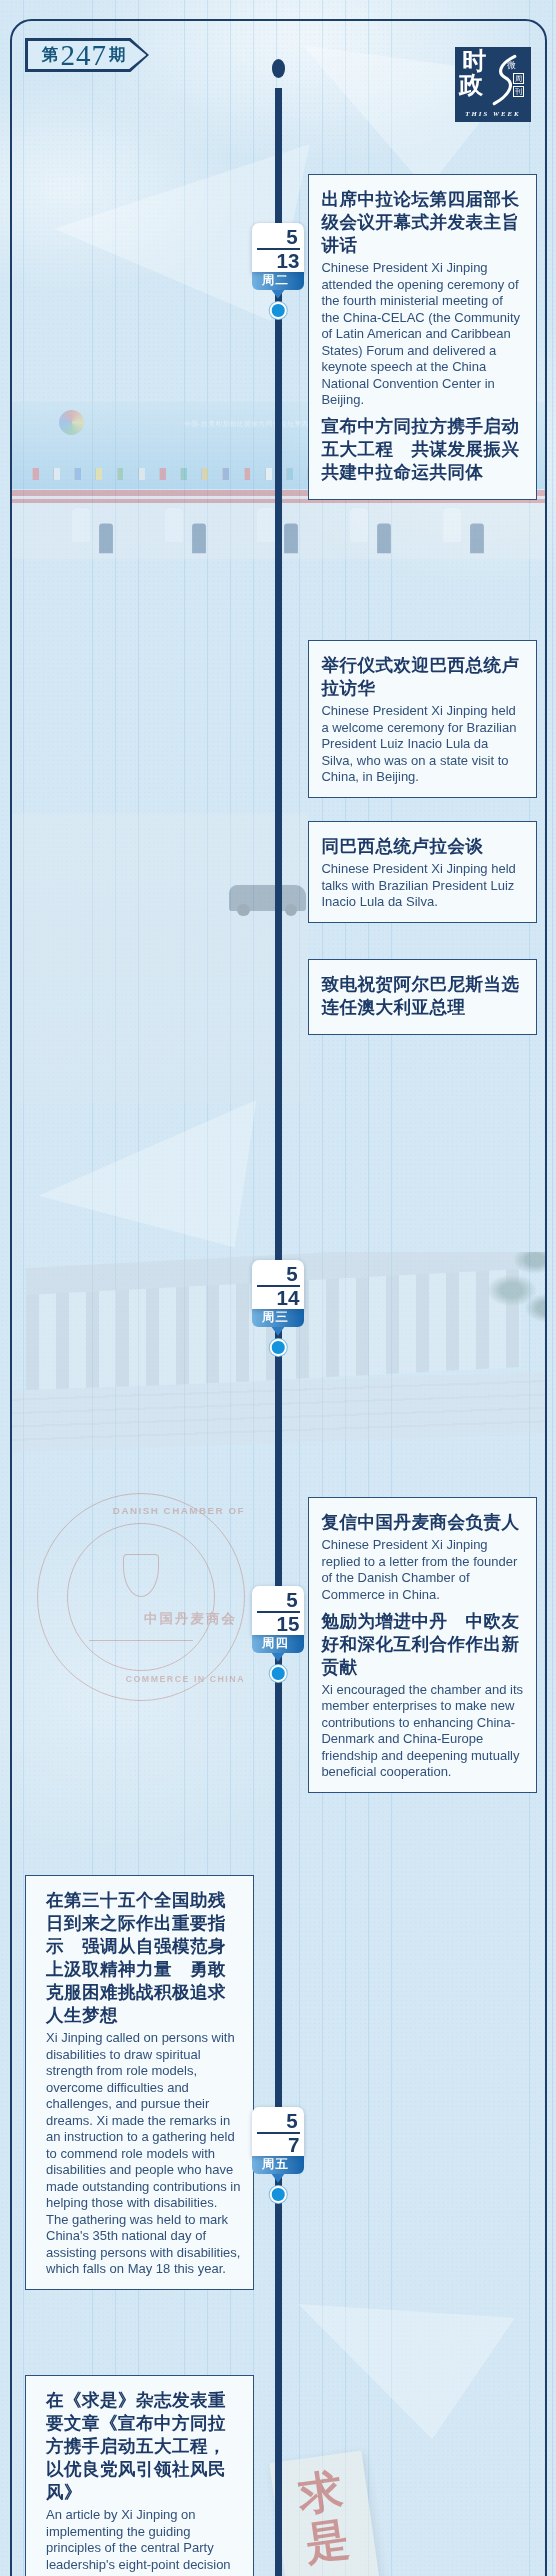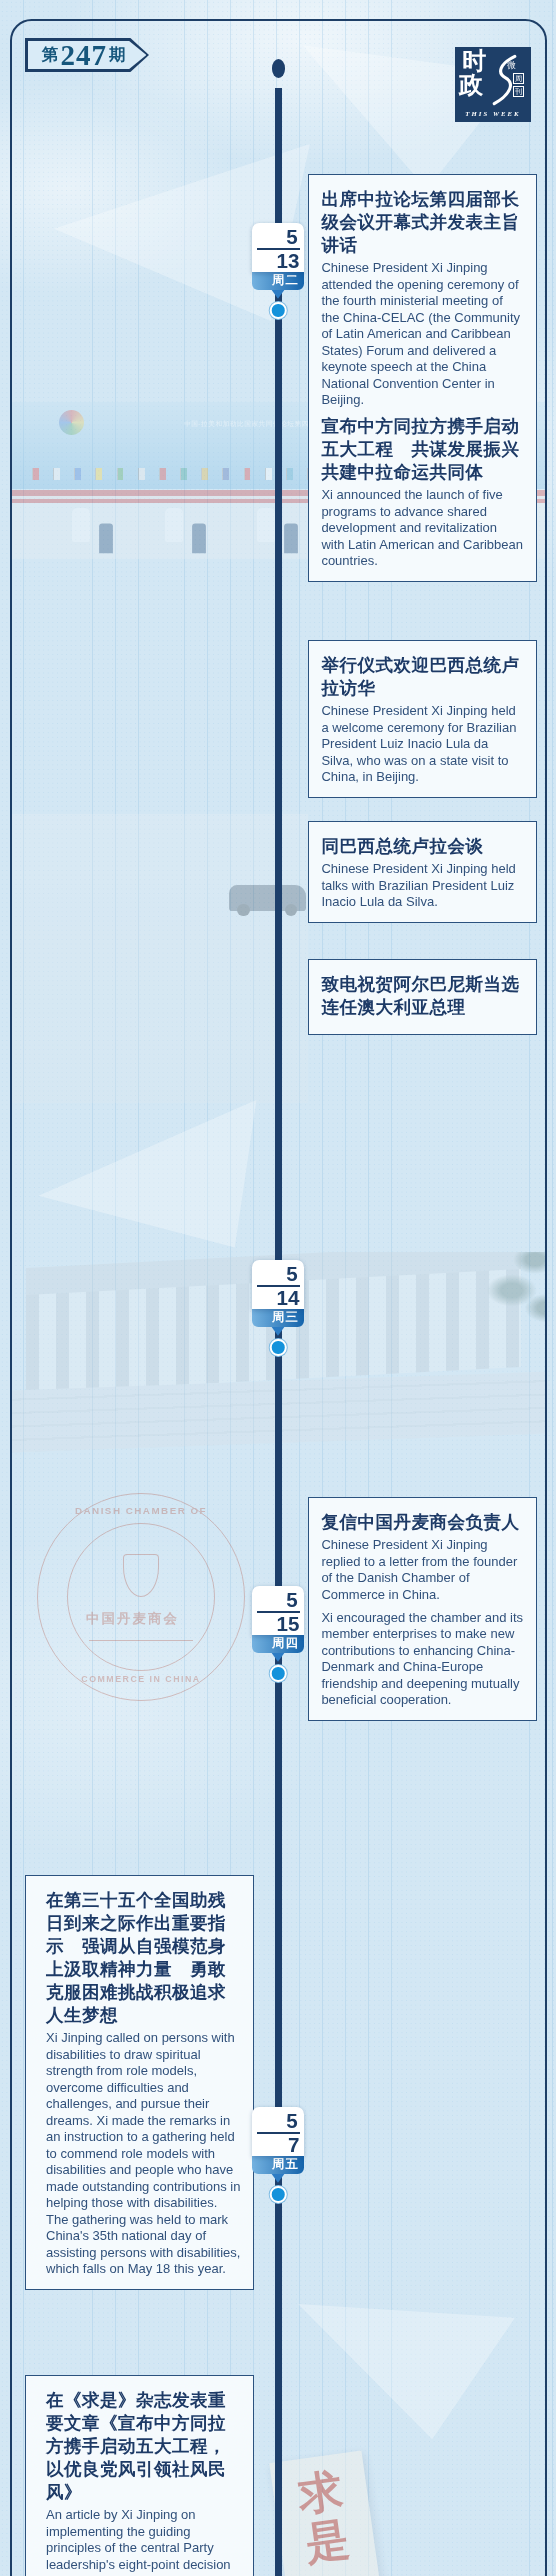--- a/index.html
+++ b/index.html
@@ -34,21 +34,21 @@
   
   .issue{ position:absolute; left:25px; top:38px; width:124px; height:34px; z-index:7; }
   .issue .shape{ position:absolute; inset:0; background:#1d3e66;
     clip-path:polygon(0 0, 85% 0, 100% 50%, 85% 100%, 0 100%); }
   .issue .shape-in{ position:absolute; inset:2.6px; background:#d9ebf7;
     clip-path:polygon(0 0, 85% 0, 100% 50%, 85% 100%, 0 100%); }
   .issue .txt{ position:absolute; left:7.2px; top:0; width:103px; height:34px;
     display:flex; align-items:center; justify-content:center; gap:2.1px;
     color:#16567c; font-family:"Liberation Serif","DejaVu Serif",serif; }
   .issue .small{ font-size:16.5px; font-weight:700; }
-  .issue .num{ font-size:29px; font-weight:700; letter-spacing:1px; line-height:1; }
+  .issue .num{ font-size:29px; font-weight:400; letter-spacing:1px; line-height:1; }
 
   
   .mast{ position:absolute; left:455px; top:47px; width:76px; height:75px;
          background:#1e3f68; z-index:7; color:#fff; }
   .mast .c1{ position:absolute; left:7.2px; top:2.1px;  font:700 24px/1 "Liberation Serif",serif; }
   .mast .c2{ position:absolute; left:4.1px;  top:26px; font:700 24px/1 "Liberation Serif",serif; }
   .mast svg{ position:absolute; left:30px; top:5.2px; }
   .mast .m1{ position:absolute; left:52px; top:13.4px; font-size:8.8px; opacity:.95; }
   .mast .mbox{ position:absolute; left:58px; width:11.3px; height:11.3px; border:0.5px solid #fff;
                font-size:7.2px; line-height:10.3px; text-align:center; }
@@ -64,21 +64,21 @@
 
   
   .dbadge{ position:absolute; left:252px; width:52px; z-index:5; }
   .db-white{ position:relative; height:49px; background:#fff; border-radius:7.2px 7.2px 0 0;
              box-shadow:0 1.5px 4.1px rgba(25,60,110,.28); }
   .db-m{ position:absolute; right:6.2px; top:1.5px; font-weight:700; font-size:20.6px; color:#1c3c66; }
   .db-rule{ position:absolute; left:4.6px; right:3.6px; top:25px; height:1.5px; background:#1c3c66; }
   .db-d{ position:absolute; right:4.6px; top:26px; font-weight:700; font-size:20.6px; color:#1c3c66; }
   .db-bar{ height:17.5px; line-height:17.5px; background:linear-gradient(90deg,#74b2e0,#1463ab);
            border-radius:0 0 6.2px 6.2px; color:#fff; font-weight:700; font-size:12.4px;
-           text-align:right; padding-right:5.2px; letter-spacing:1px; }
+           text-align:center; padding-right:5.2px; letter-spacing:1px; }
   .db-ptr{ width:13.4px; height:9.3px; margin:0 auto; background:#2d7cc4;
            clip-path:polygon(0 0,100% 0,50% 100%); }
   .db-dot{ position:absolute; left:50%; top:79px; transform:translateX(-50%);
            width:16.5px; height:16.5px; border-radius:50%; background:#1492db;
            border:2.1px solid #fff; box-shadow:0 0 0 1px #7fbce4; }
 
   
   .card{ position:absolute; width:229px; background:#f5fafd; border:1.5px solid #2b527f;
          padding:13.4px 12.4px 11.3px; z-index:3; }
   .card.right{ left:308px; } .card.left{ left:25px;padding-left:20px; }
@@ -117,29 +117,29 @@
   .ph-cars{ left:10.3px; top:814px; width:298px; height:289px; opacity:.26;
      background:linear-gradient(#eaf1f6,#dde8ef); }
   .car{ position:absolute; right:2.1px; top:71px; width:77px; height:26px; background:#2b3a49;
         border-radius:8.2px 11.3px 3.1px 3.1px; }
   .car:before,.car:after{ content:""; position:absolute; bottom:-5.2px; width:12.4px; height:12.4px;
         border-radius:50%; background:#10161c; }
   .car:before{ left:8.2px; } .car:after{ right:9.3px; }
 
   
   .dcc{ position:absolute; left:37px; top:1493px; width:208px; height:208px; opacity:.38;
-        color:#b86a5e; z-index:1; text-align:center; }
+        color:#b86a5e; z-index:1; text-align:right; }
   .dcc .ring{ position:absolute; inset:0; border:1.5px solid currentColor; border-radius:50%; }
   .dcc .ring2{ position:absolute; inset:30px; border:1px solid currentColor; border-radius:50%; }
   .dcc .t1{ position:absolute; left:0; right:0; top:12.4px; font-size:9.8px; letter-spacing:1.5px; font-weight:700; }
   .dcc .t2{ position:absolute; left:0; right:0; top:181px; font-size:8.8px; letter-spacing:1.5px; font-weight:700; }
   .dcc .crest{ position:absolute; left:50%; top:61px; transform:translateX(-50%);
      width:36px; height:43px; border:1.5px solid currentColor;
      border-radius:4.1px 4.1px 50% 50%/4.1px 4.1px 70% 70%; }
-  .dcc .cn{ position:absolute; left:0; right:17px; top:117px;
+  .dcc .cn{ position:absolute; left:0; right:8px; top:117px;
      font:700 13.4px "Liberation Serif",serif; letter-spacing:2.1px; }
   .dcc .hr{ position:absolute; left:25%; right:25%; top:147px; height:1px; background:currentColor; }
 
   
   .qiushi{ position:absolute; left:281px; top:2456px; width:93px; height:175px; z-index:1;
      background:#f8f4eb; opacity:.45; transform:rotate(-8deg);
      box-shadow:2.1px 3.1px 9.3px rgba(40,60,90,.25); text-align:center; }
   .qiushi .q{ font:700 44px/1.1 "Liberation Serif",serif; color:#c23a28; }
   .qiushi .q:first-child{ margin-top:13.4px; }
 </style>
@@ -262,36 +262,36 @@
     </div>
     <div class="db-bar">周五</div>
     <div class="db-ptr"></div>
     <div class="db-dot"></div>
   </div>
 
   <div class="card right" style="top:174px;">
     <div class="cn">出席中拉论坛第四届部长级会议开幕式并发表主旨讲话</div>
     <p class="en">Chinese President Xi Jinping attended the opening ceremony of the fourth ministerial meeting of the China-CELAC (the Community of Latin American and Caribbean States) Forum and delivered a keynote speech at the China National Convention Center in Beijing.</p>
     <div class="cn">宣布中方同拉方携手启动五大工程　共谋发展振兴　共建中拉命运共同体</div>
-    <p class="en">Xi announced the launch of five programs to advance shared development and revitalization with Latin American and Caribbean countries.</p>
   </div>
   <div class="card right" style="top:821px;">
     <div class="cn">同巴西总统卢拉会谈</div>
     <p class="en">Chinese President Xi Jinping held talks with Brazilian President Luiz Inacio Lula da Silva.</p>
   </div>
   <div class="card right" style="top:640px;">
     <div class="cn">举行仪式欢迎巴西总统卢拉访华</div>
     <p class="en">Chinese President Xi Jinping held a welcome ceremony for Brazilian President Luiz Inacio Lula da Silva, who was on a state visit to China, in Beijing.</p>
   </div>
   <div class="card right" style="top:959px;">
     <div class="cn">致电祝贺阿尔巴尼斯当选连任澳大利亚总理</div>
   </div>
   <div class="card right" style="top:1497px;">
     <div class="cn">复信中国丹麦商会负责人</div>
     <p class="en">Chinese President Xi Jinping replied to a letter from the founder of the Danish Chamber of Commerce in China.</p>
+    <div class="cn">勉励为增进中丹　中欧友好和深化互利合作作出新贡献</div>
     <p class="en">Xi encouraged the chamber and its member enterprises to make new contributions to enhancing China-Denmark and China-Europe friendship and deepening mutually beneficial cooperation.</p>
   </div>
   <div class="card left" style="top:1875px;">
     <div class="cn">在第三十五个全国助残日到来之际作出重要指示　强调从自强模范身上汲取精神力量　勇敢克服困难挑战积极追求人生梦想</div>
     <p class="en">Xi Jinping called on persons with disabilities to draw spiritual strength from role models, overcome difficulties and challenges, and pursue their dreams. Xi made the remarks in an instruction to a gathering held to commend role models with disabilities and people who have made outstanding contributions in helping those with disabilities. The gathering was held to mark China's 35th national day of assisting persons with disabilities, which falls on May 18 this year.</p>
   </div>
   <div class="card left" style="top:2375px;">
     <div class="cn">在《求是》杂志发表重要文章《宣布中方同拉方携手启动五大工程，以优良党风引领社风民风》</div>
     <p class="en">An article by Xi Jinping on implementing the guiding principles of the central Party leadership's eight-point decision on improving work conduct was published in this year's 10th issue of the Qiushi Journal, a flagship magazine of the CPC Central Committee.</p>
   </div>

